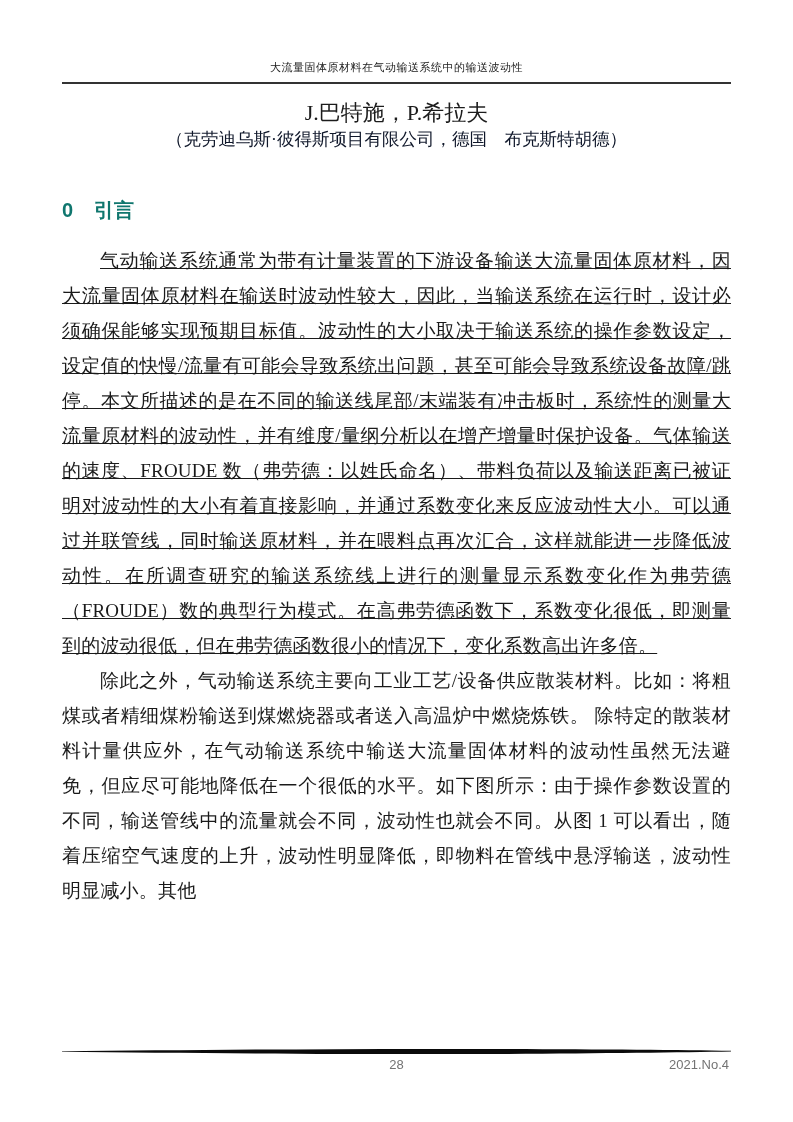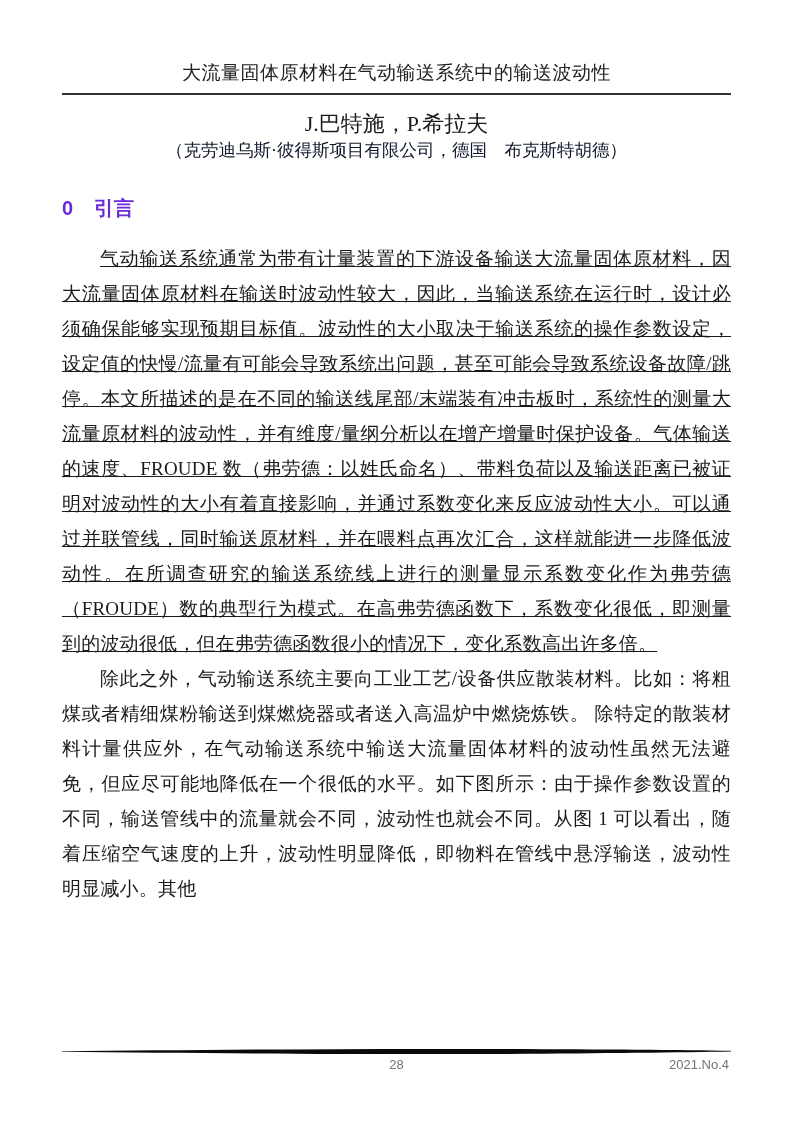--- a/index.html
+++ b/index.html
@@ -20,21 +20,21 @@
   .content {
     position: absolute;
     left: 62px;
     width: 669px;
     top: 0;
   }
   
   .running-head {
     padding-top: 60px;
     text-align: center;
-    font-size: 19px;
+    font-size: 11px;
     letter-spacing: 0.5px;
     color: #222;
     font-family: "Liberation Serif", serif;
   }
   .header-rule {
     margin-top: 7px;
     border: none;
     border-top: 2px solid #333;
     height: 0;
   }
@@ -58,27 +58,27 @@
   }
   .affiliation {
     margin-top: 2px;
     text-align: center;
     font-size: 17.5px;
     line-height: 25px;
     color: #0f172a;
   }
   
   .section-heading {
-    margin-top: 32px;
+    margin-top: 45px;
     margin-bottom: 14px;
     font-family: "Liberation Sans", sans-serif;
     font-weight: bold;
     font-size: 20px;
     line-height: 26px;
-    color: #6d28d9;
+    color: #0f766e;
   }
   .section-heading .sec-num {
     display: inline-block;
     min-width: 32px;
   }
   
   .body-para {
     margin: 0;
     font-size: 19px;
     line-height: 35px;

